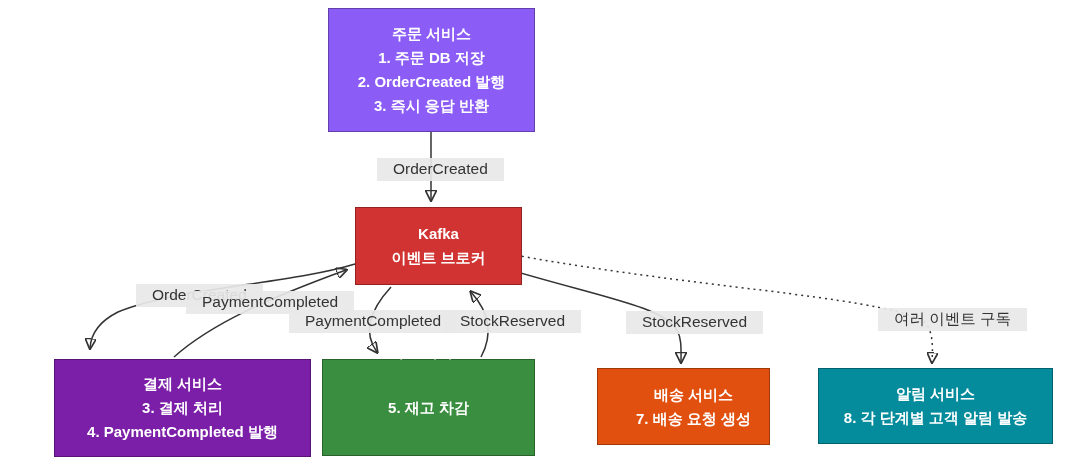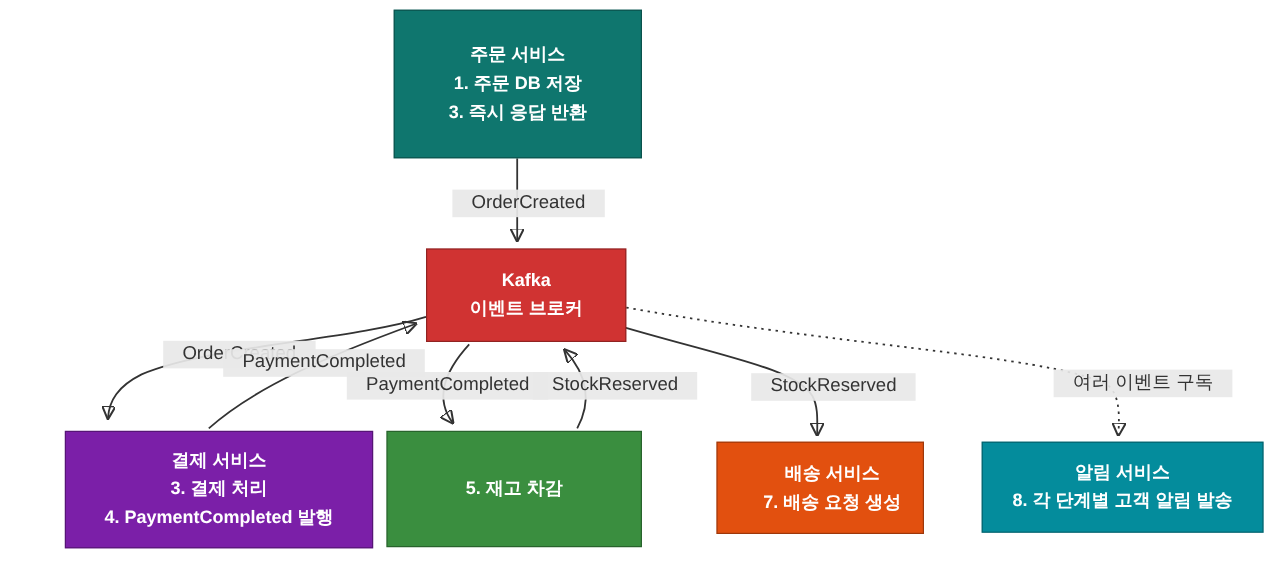--- a/index.html
+++ b/index.html
@@ -53,23 +53,24 @@
     </defs>
     <path d="M 431 132 L 431 200" marker-end="url(#arrow)"></path>
     <path d="M 355 264 C 290 284 175 288 118 312 C 98 322 91 334 90 348" marker-end="url(#arrow)"></path>
     <path d="M 174 357 C 212 323 272 297 346 270" marker-end="url(#arrow)"></path>
     <path d="M 391 287 C 369 311 363 333 377 352" marker-end="url(#arrow)"></path>
     <path d="M 481 357 C 494 333 488 311 471 292" marker-end="url(#arrow)"></path>
     <path d="M 504 268 C 600 297 662 306 677 330 C 682 339 681 351 681 362" marker-end="url(#arrow)"></path>
     <path class="dashed" d="M 504 253 C 690 288 868 295 922 320 C 933 328 933 344 932 362" marker-end="url(#arrow)"></path>
   </svg>
 
-  <div class="node" id="node-order" style="background-color: #0f766e;">
+  <div class="node" id="node-order" style="background-color: #8b5cf6;">
     <div>주문 서비스</div>
     <div>1. 주문 DB 저장</div>
+    <div>2. OrderCreated 발행</div>
     <div>3. 즉시 응답 반환</div>
   </div>
 
   <div class="node" id="node-kafka" style="background-color: rgb(208, 51, 50);">
     <div>Kafka</div>
     <div>이벤트 브로커</div>
   </div>
 
   <div class="node" id="node-payment" style="background-color: rgb(123, 31, 168);">
     <div>결제 서비스</div>

